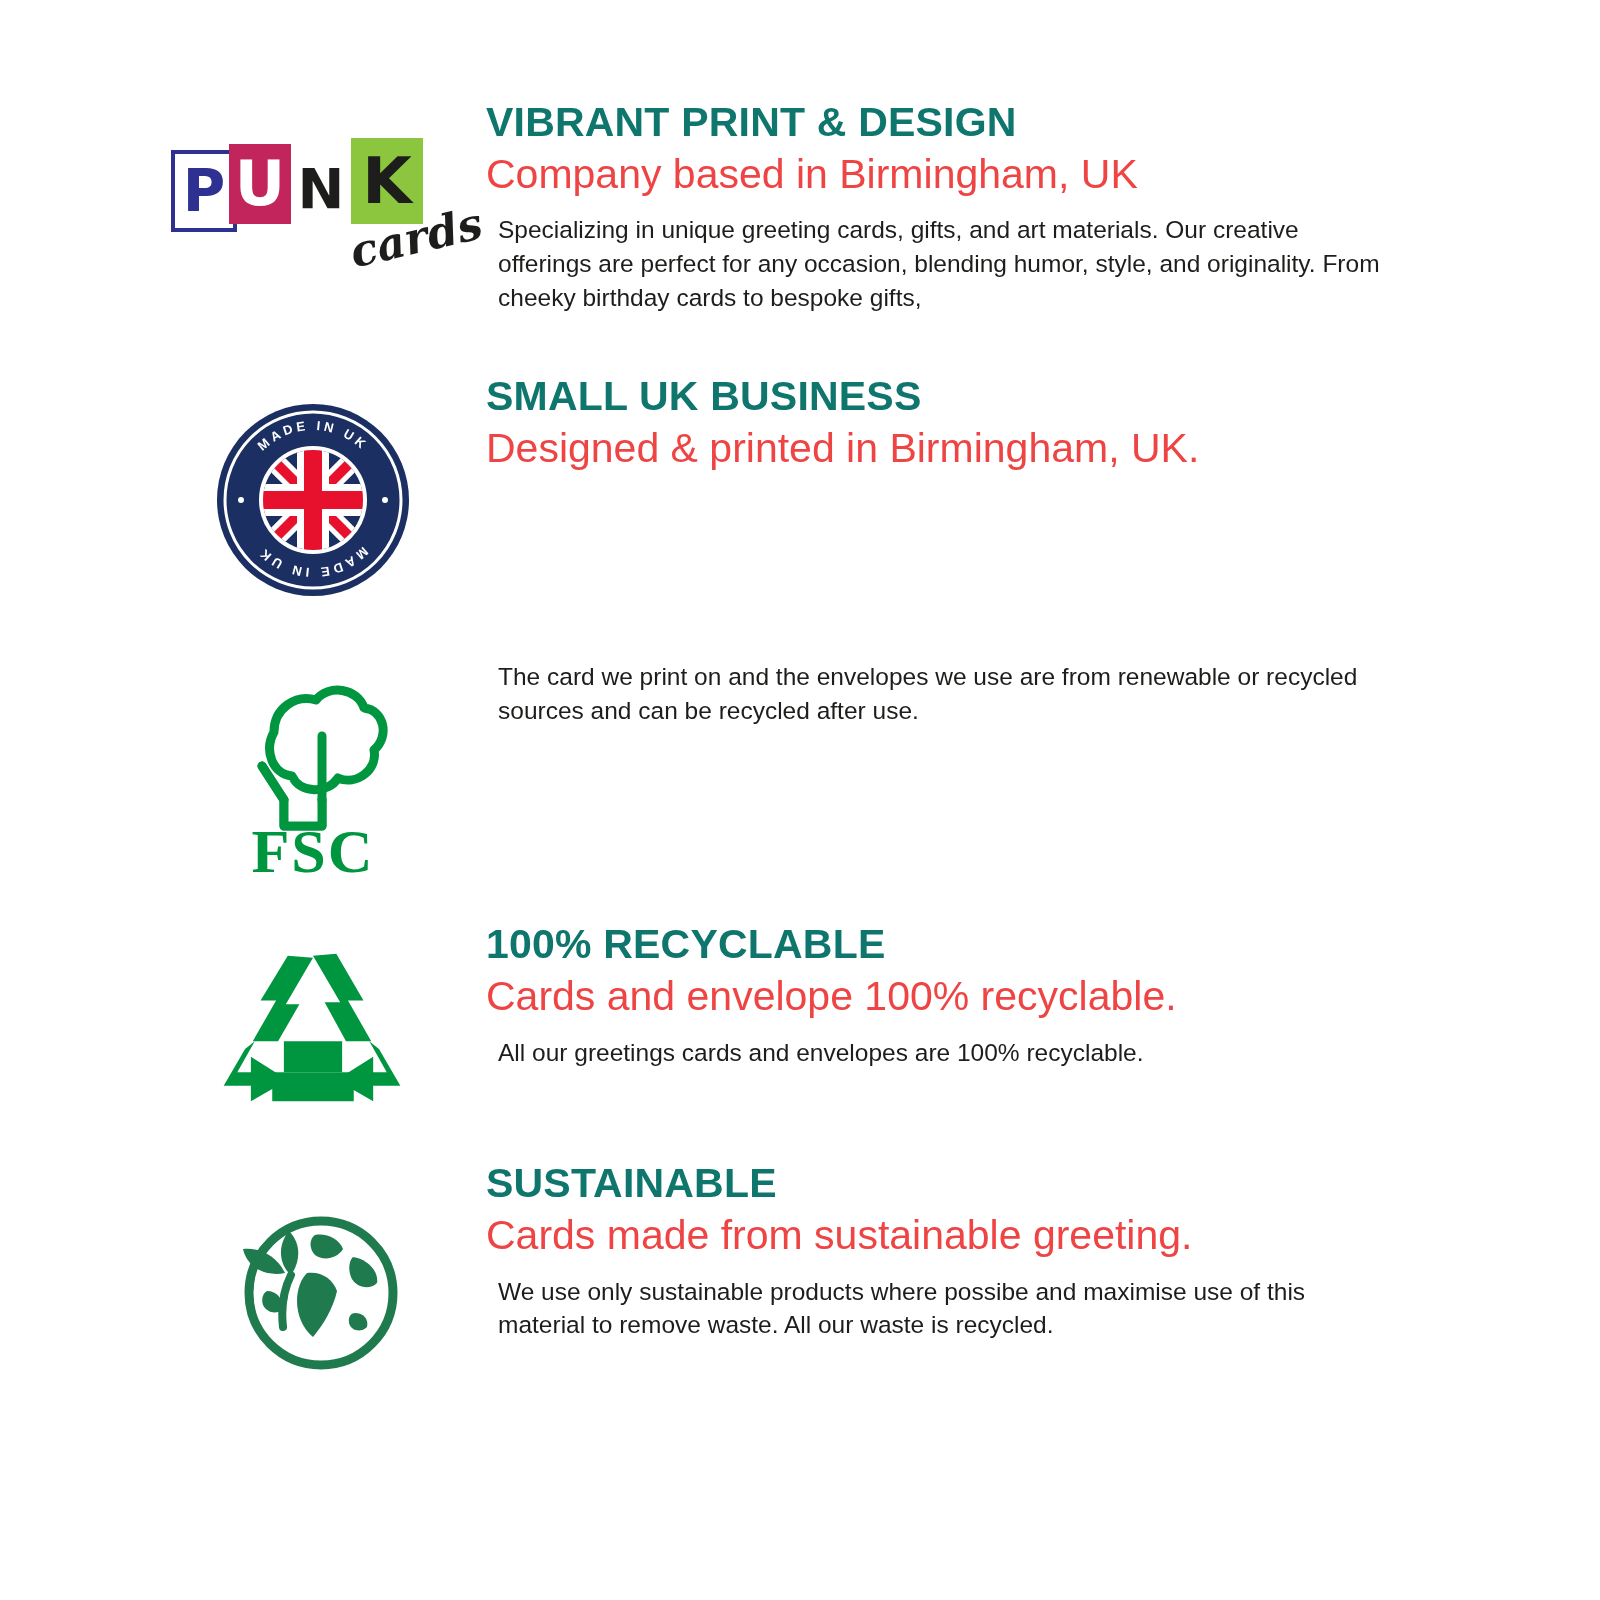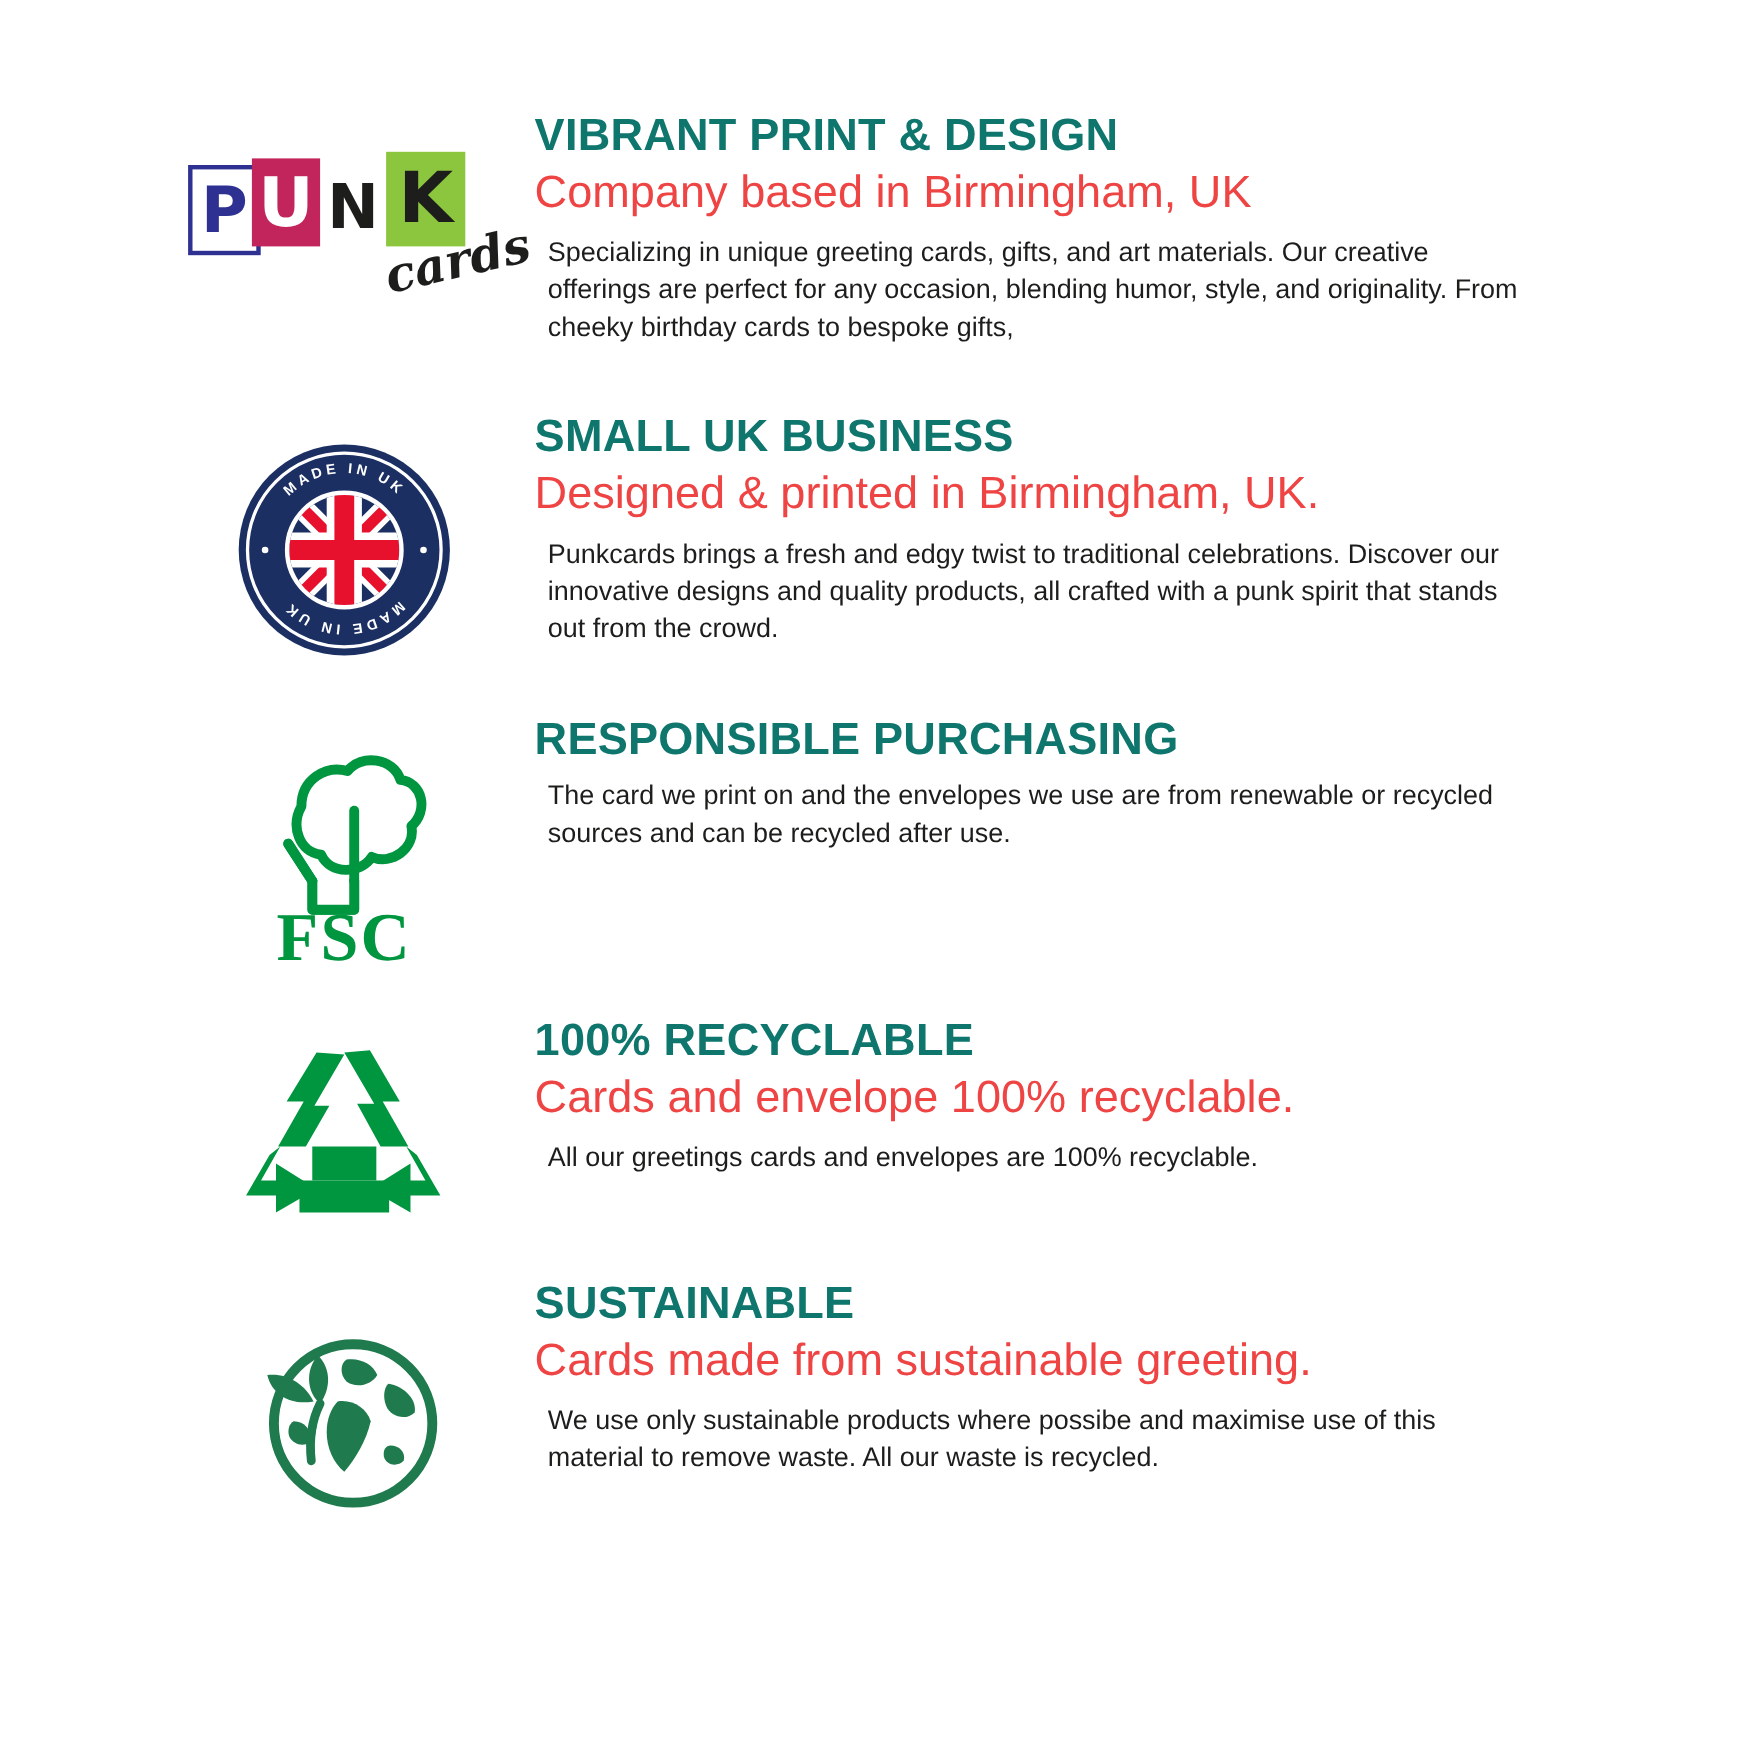--- a/index.html
+++ b/index.html
@@ -173,42 +173,40 @@
         <text font-family="Liberation Sans, sans-serif" font-size="13" font-weight="bold" fill="#ffffff" letter-spacing="3.5">
           <textPath href="#arcBottom" startOffset="50%" text-anchor="middle">MADE IN UK</textPath>
         </text>
         <circle cx="28" cy="100" r="3" fill="#ffffff"></circle>
         <circle cx="172" cy="100" r="3" fill="#ffffff"></circle>
       </svg>
     </div>
     <div class="text-col">
       <h2 class="f-title">SMALL UK BUSINESS</h2>
       <p class="f-sub">Designed &amp; printed in Birmingham, UK.</p>
-      <p class="f-body">Punkcards brings a fresh and edgy twist to traditional celebrations. Discover our innovative designs and quality products, all crafted with a punk spirit that stands out from the crowd.</p>
     </div>
   </div>
 
   <div class="feature">
     <div class="icon-col">
       <svg class="icon-fsc" viewBox="0 0 190 200">
         <g fill="none" stroke="#009640" stroke-width="9" stroke-linecap="round" stroke-linejoin="round">
           <path d="M44 92 L66 126 L66 152 L104 152 L104 126"></path>
           <path d="M56 58 C56 34, 78 20, 98 26 C110 10, 140 14, 146 34 C166 36, 172 62, 156 76 C160 96, 138 112, 120 104 C110 120, 82 120, 74 102 C54 100, 46 76, 56 58 Z"></path>
         </g>
         <path d="M66 126 L66 152 L104 152 L104 126 Z" fill="#ffffff"></path>
         <g fill="none" stroke="#009640" stroke-width="9" stroke-linecap="round" stroke-linejoin="round">
           <path d="M44 92 L66 126"></path>
           <path d="M66 126 L66 152 L104 152 L104 126"></path>
           <path d="M104 126 L104 62"></path>
         </g>
         <text x="95" y="198" text-anchor="middle" font-family="Liberation Serif, serif" font-size="62" font-weight="bold" fill="#009640" letter-spacing="2">FSC</text>
       </svg>
     </div>
     <div class="text-col">
-      <h2 class="f-title">RESPONSIBLE PURCHASING</h2>
       <p class="f-body">The card we print on and the envelopes we use are from renewable or recycled sources and can be recycled after use.</p>
     </div>
   </div>
 
   <div class="feature">
     <div class="icon-col">
       <svg class="icon-recycle" viewBox="0 0 200 170">
         <g fill="#009640">
           <path d="M100 8 L128 56 L112 56 L134 96 L160 96 L136 54 L152 54 L124 6 Z"></path>
           <path d="M100 10 L72 58 L86 58 L64 96 L38 96 L62 54 L46 54 L74 8 Z"></path>

